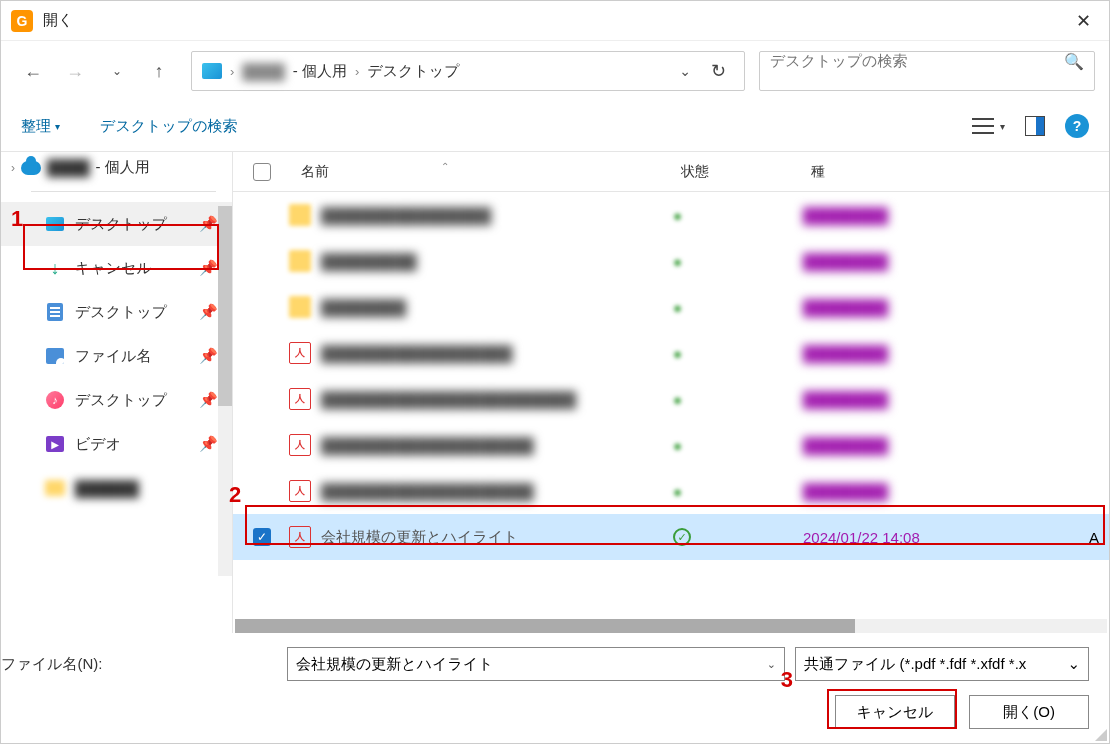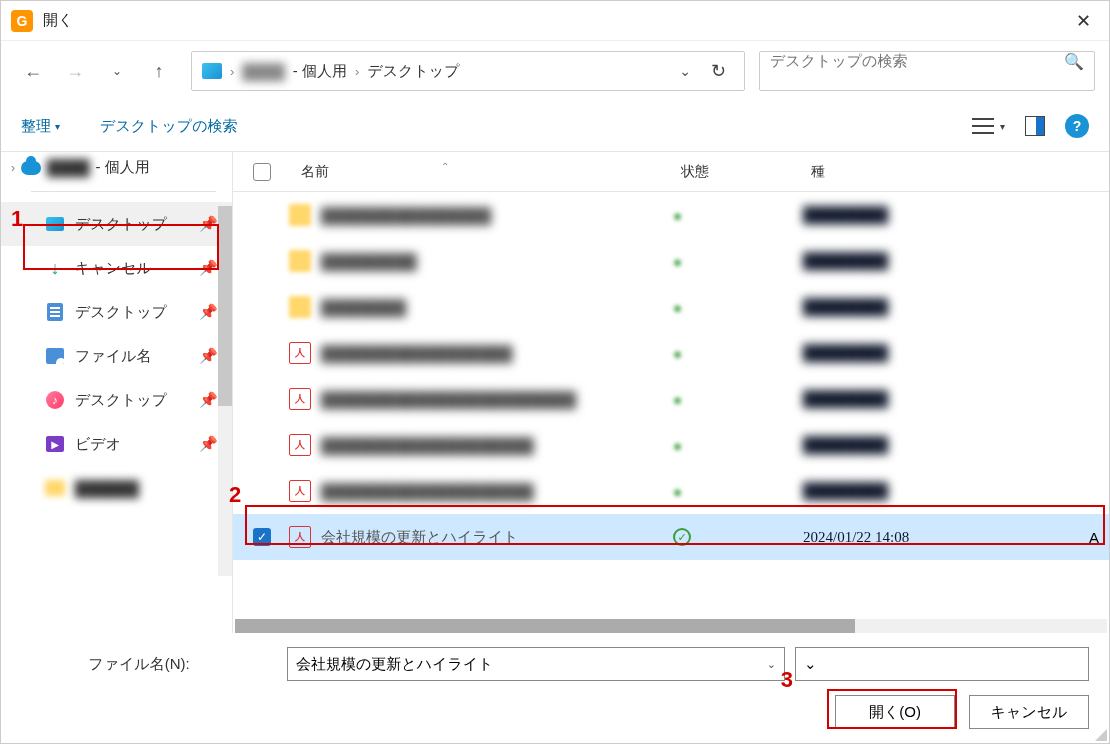--- a/index.html
+++ b/index.html
@@ -81,35 +81,35 @@
 .col-date { flex: 1; }
 .col-type { width: 20px; }
 .flist { flex: 1; overflow: hidden; }
 .frow { height: 46px; display: flex; align-items: center; padding-left: 20px; font-size: 15px; }
 .frow .cbspace { width: 36px; }
 .frow .fic { width: 22px; height: 22px; margin-right: 10px; }
 .fic-folder { background: #ffd76a; border-radius: 2px; width: 20px; height: 16px; filter: blur(2px); }
 .fic-pdf { width: 18px; height: 20px; border: 1px solid #d33; border-radius: 2px; display: flex; align-items: center; justify-content: center; color: #d33; font-size: 10px; font-weight: bold; }
 .frow .fname { width: 352px; filter: blur(5px); color: #555; }
 .frow .fstatus { width: 130px; color: #3a9d3a; filter: blur(2px); }
-.frow .fdate { flex: 1; color: #0f172a; filter: blur(5px); font-family: Liberation Serif, serif; }
+.frow .fdate { flex: 1; color: #a21caf; filter: blur(5px); }
 .frow .ftype { width: 20px; filter: blur(5px); }
 .frow.selected { background: #cde8ff; }
 .frow.selected .fname, .frow.selected .fdate, .frow.selected .ftype { filter: none; }
 .frow.selected .cbspace { width: 36px; display: flex; align-items: center; }
 .frow.selected .cb2 { width: 18px; height: 18px; background: #1a73c8; border-radius: 3px; display: flex; align-items: center; justify-content: center; color: #fff; font-size: 12px; }
 .frow.selected .fstatus { filter: none; }
 .status-ok { width: 18px; height: 18px; border: 2px solid #3a9d3a; border-radius: 50%; display: flex; align-items: center; justify-content: center; color: #3a9d3a; font-size: 11px; }
 .hscroll { height: 14px; background: #f0f0f0; position: relative; margin: 0 2px; }
 .hthumb { position: absolute; left: 0; top: 0; height: 14px; width: 620px; background: #ababab; }
 
 
 .footer { padding: 14px 20px 14px 0; }
 .fnrow { display: flex; align-items: center; gap: 10px; margin-bottom: 14px; }
-.fnlabel { width: 276px; text-align: center; font-size: 15px; color: #333; }
+.fnlabel { width: 276px; text-align: left; font-size: 15px; color: #333; }
 .fninput { flex: 1; height: 34px; border: 1px solid #888; padding: 0 8px; font-size: 15px; display: flex; align-items: center; justify-content: space-between; }
 .fninput .dd { font-size: 11px; color: #555; }
 .fnfilter { width: 294px; height: 34px; border: 1px solid #888; padding: 0 8px; font-size: 15px; display: flex; align-items: center; justify-content: space-between; }
 .btnrow { display: flex; justify-content: flex-end; gap: 14px; }
 .btn { width: 120px; height: 34px; border: 1px solid #888; background: #fff; font-size: 15px; display: flex; align-items: center; justify-content: center; cursor: pointer; }
 .resizer { position: absolute; right: 2px; bottom: 2px; width: 14px; height: 14px; }
 .resizer::after { content: ""; position: absolute; right: 0; bottom: 0; width: 0; height: 0; border-left: 12px solid transparent; border-bottom: 12px solid #ccc; }
 </style>
 </head>
 <body>
@@ -319,26 +319,27 @@
   </div>
 
   <div class="footer">
     <div class="fnrow">
       <div class="fnlabel">ファイル名(N):</div>
       <div class="fninput">
         <span>会社規模の更新とハイライト</span>
         <span class="dd">⌄</span>
       </div>
       <div class="fnfilter">
+        <span>共通ファイル (*.pdf *.fdf *.xfdf *.x</span>
         <span class="dd">⌄</span>
       </div>
     </div>
 
     <div class="anno" style="right:316px; bottom:50px;">3</div>
     <div class="anno-box" style="right:152px; bottom:14px; width:130px; height:40px;"></div>
     <div class="btnrow">
+      <div class="btn">キャンセル</div>
       <div class="btn">開く(O)</div>
-      <div class="btn">キャンセル</div>
     </div>
   </div>
 
   <div class="resizer"></div>
 </div>
 
 </body></html>

